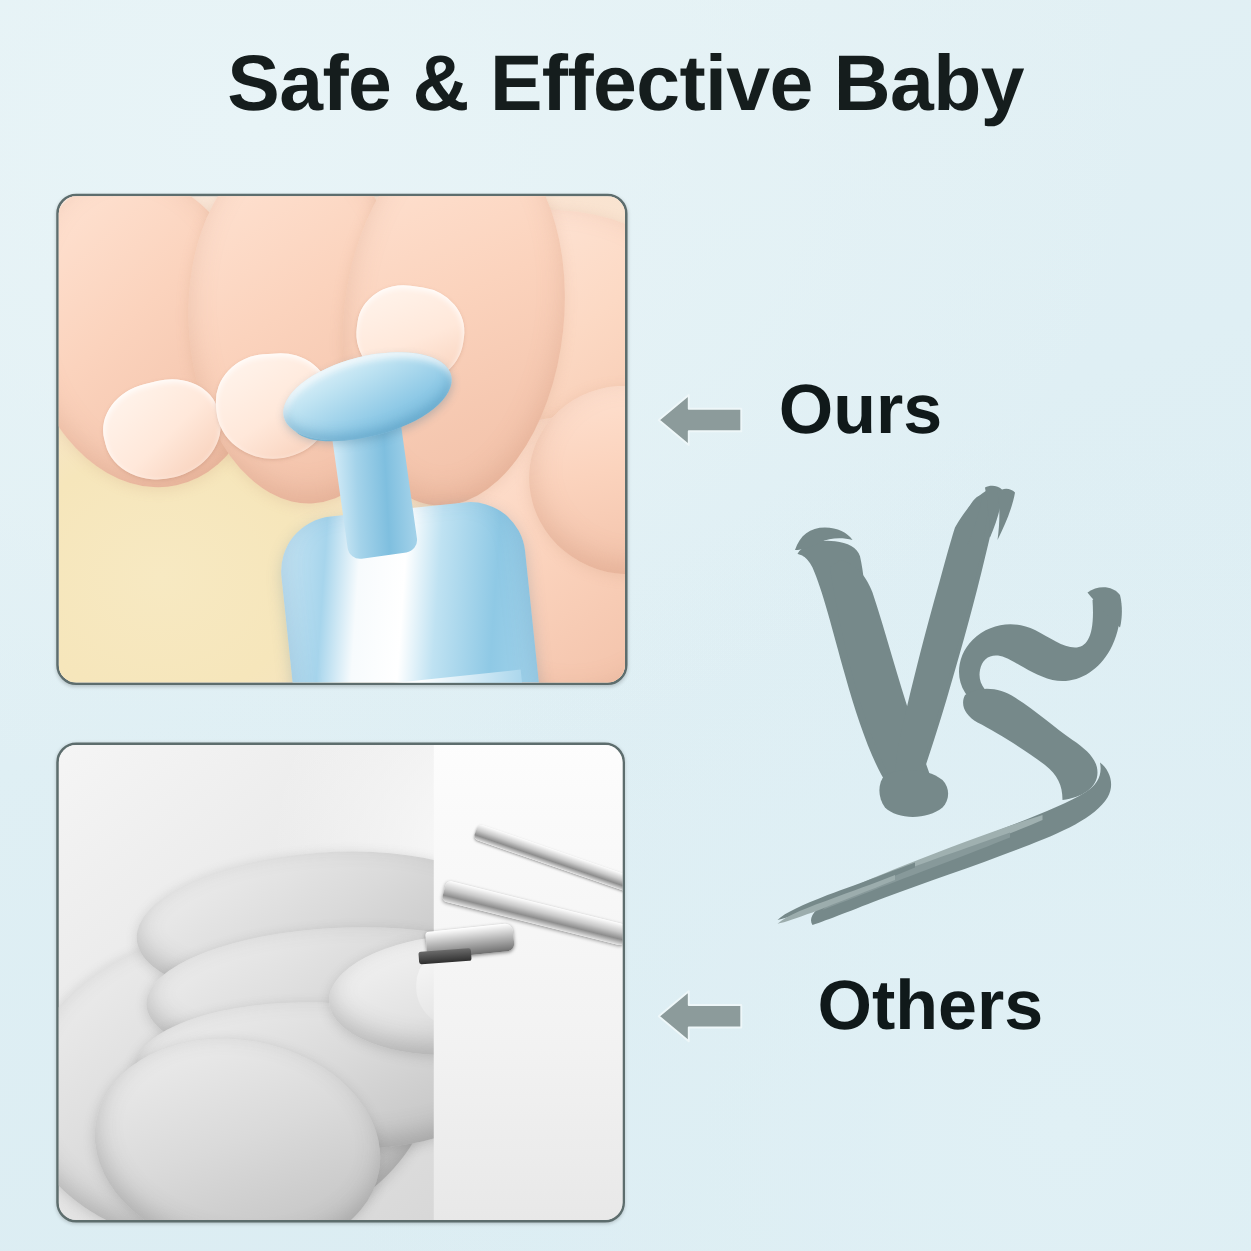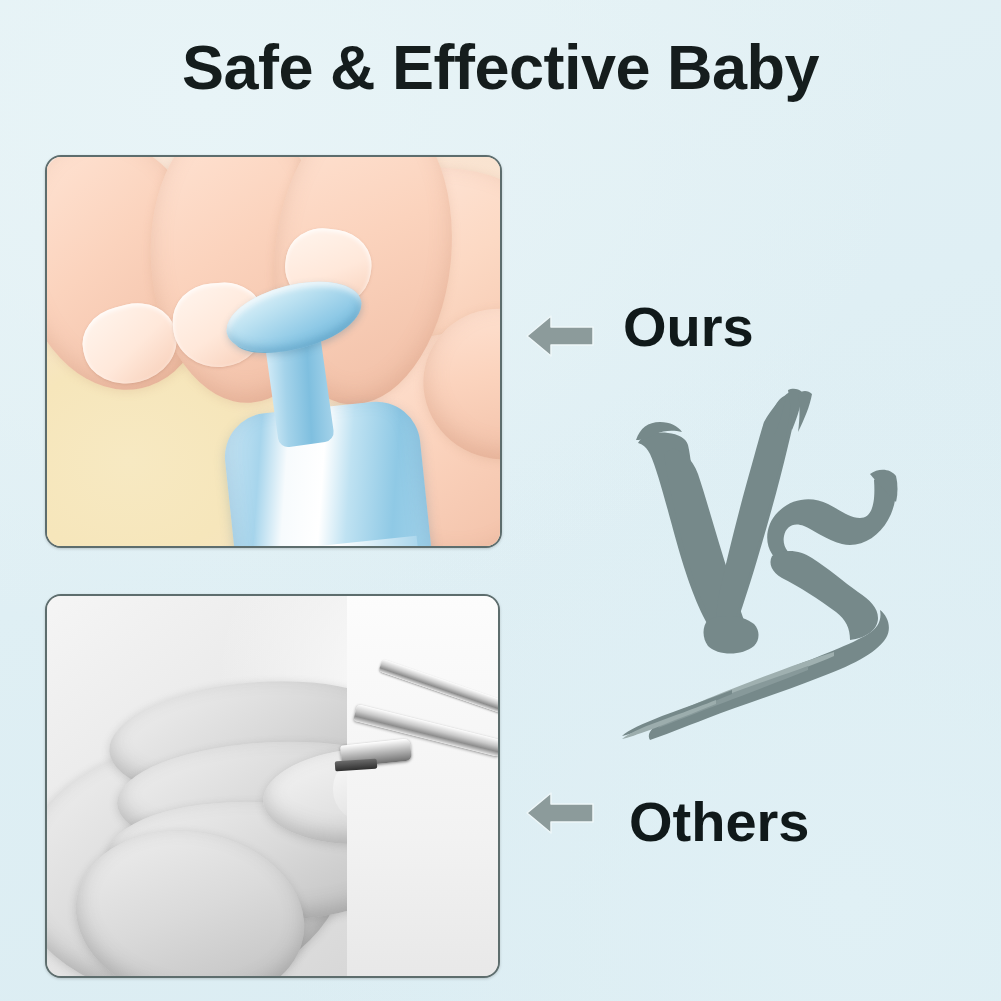--- a/index.html
+++ b/index.html
@@ -176,21 +176,21 @@
   #arrow-ours{left:525px;top:310px;}
   #arrow-others{left:525px;top:787px;}
 
   
   .cmp-label{
     position:absolute;
     font-size:56px;font-weight:700;color:#10191a;
     letter-spacing:0px;white-space:nowrap;line-height:1;
   }
   #label-ours{left:623px;top:299px;}
-  #label-others{left:629px;top:776px;margin-top:18px;}
+  #label-others{left:654px;top:776px;}
 
   
   #vs-wrap{position:absolute;left:612px;top:388px;width:300px;height:352px;}
   #vs-wrap svg{display:block;width:100%;height:100%;}
 </style>
 </head>
 <body>
 
 <div id="stage">
 

